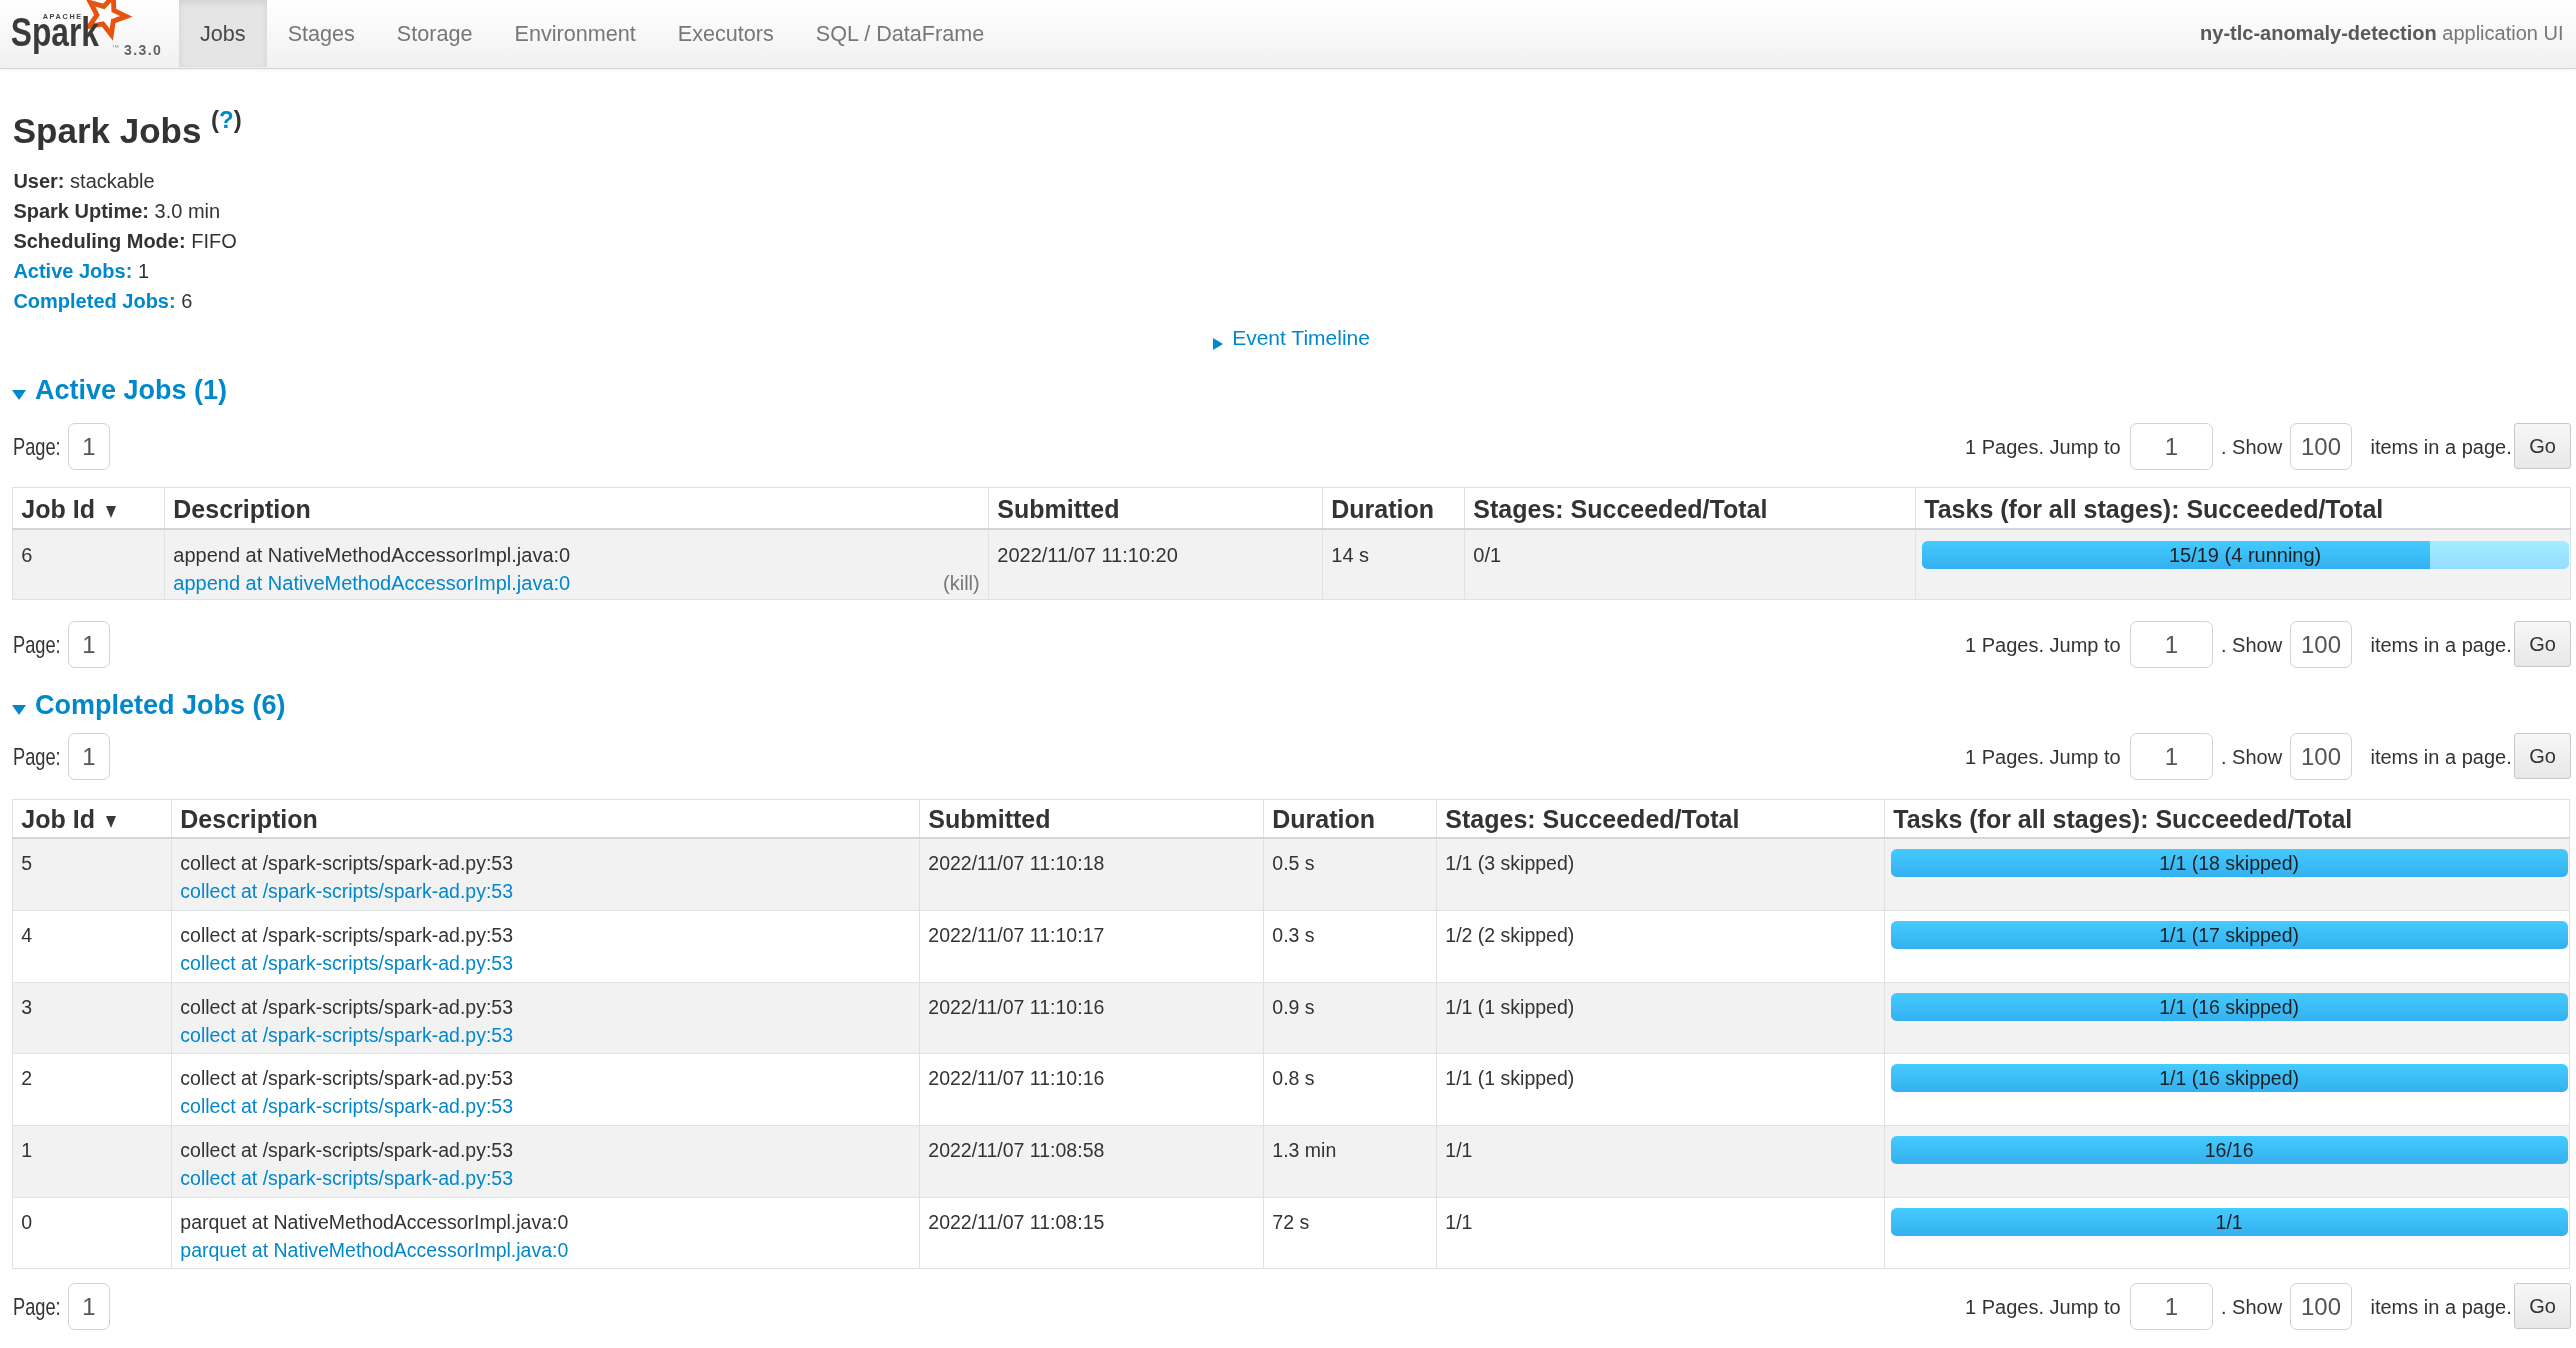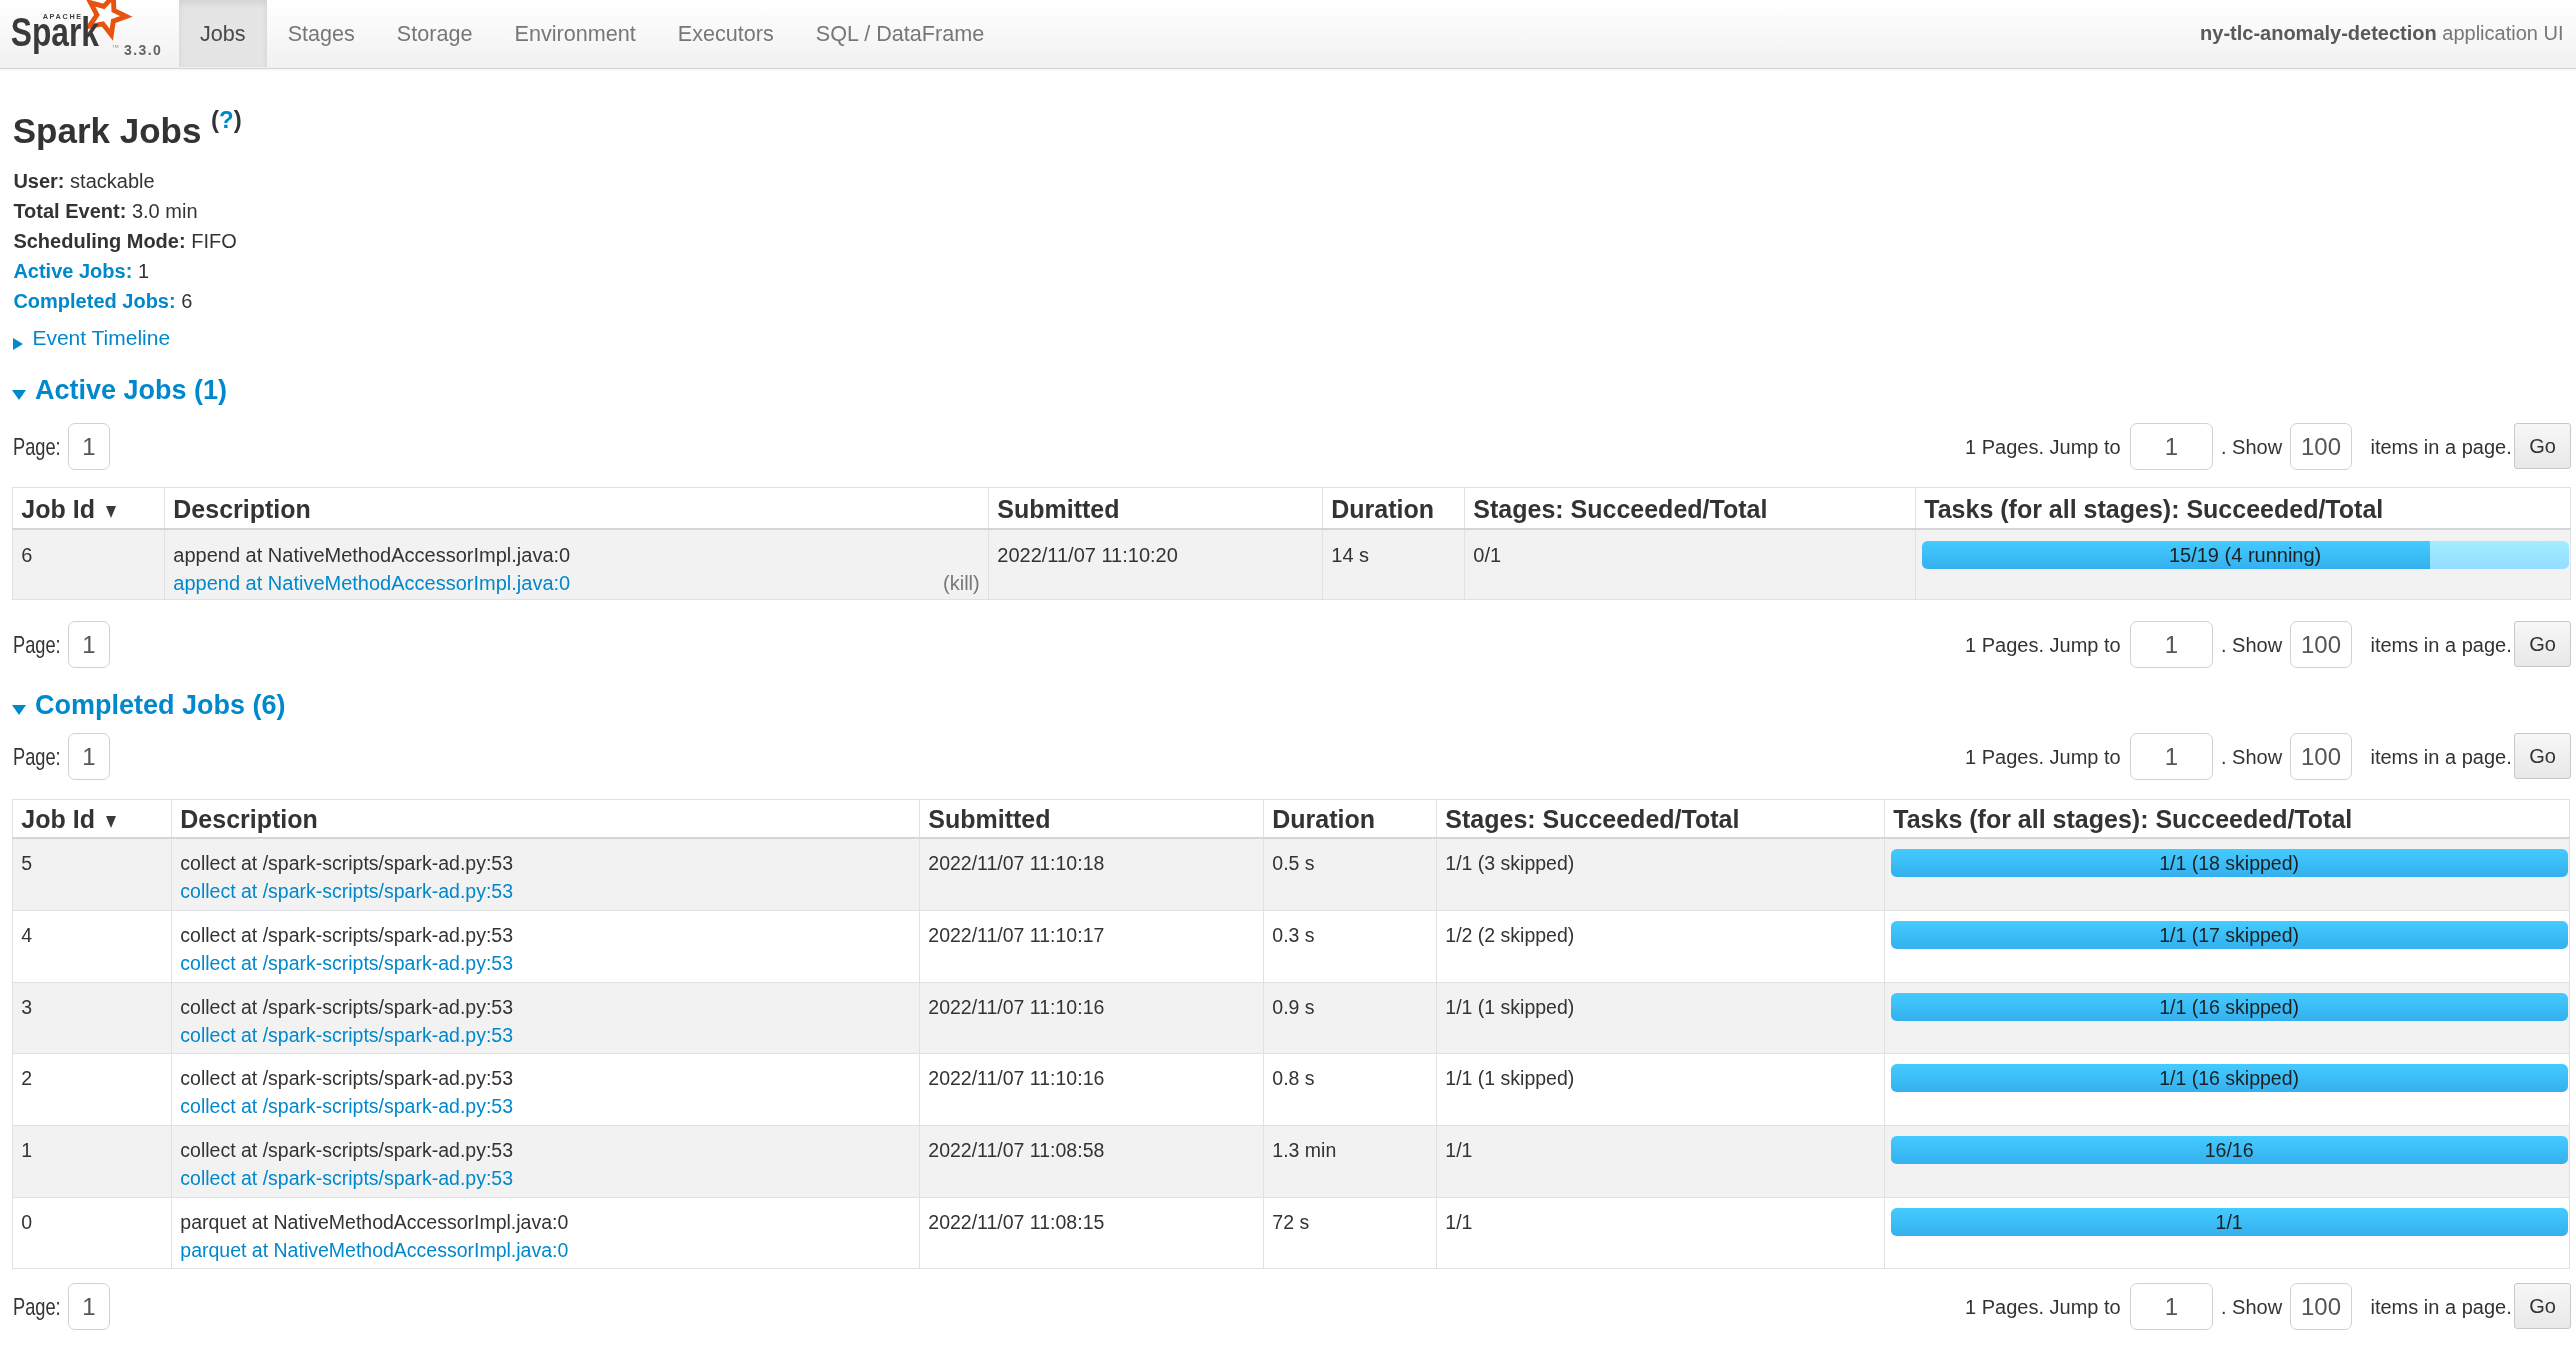--- a/index.html
+++ b/index.html
@@ -23,21 +23,21 @@
 .nav a { display:flex; align-items:center; height:67px; padding:4px 21px; font-size:21.6px; color:#777; }
 .nav a.active { background:#e5e5e5; color:#484848; box-shadow:inset 0 2.8px 7px rgba(0,0,0,0.09); }
 .appname { position:absolute; right:12.5px; top:0; height:67px; display:flex; align-items:center; font-size:20px; color:#777; }
 .appname b { color:#595959; }
 
 .container { padding:0 6.3px 0 12px; }
 h3.title { font-size:35px; font-weight:bold; color:#333; margin:33px 0 0 0.7px; line-height:40px; }
 h3.title sup { font-size:24px; font-weight:bold; position:relative; top:-2.1px; vertical-align:super; }
 ul.summary { list-style:none; margin:15.3px 0 0 1.4px; padding:0; font-size:20px; line-height:30px; }
 ul.summary strong { font-weight:bold; }
-.evt { margin:9.7px 0 0 1.4px; font-size:21px; }
+.evt { margin:9.7px 0 0 1.4px; font-size:21px;text-align:center; }
 .arr-r { display:inline-block; width:0; height:0; border-left:10.4px solid #0088cc; border-top:6.6px solid transparent; border-bottom:6.6px solid transparent; margin-right:9px; position:relative; top:4.9px; }
 h4.section { font-size:27px; font-weight:bold; color:#0088cc; margin:25px 0 0 0; line-height:31px; }
 #h4c { margin-top:21.6px; }
 #prow3 { margin-top:12.5px; }
 #t2 { margin-top:19px !important; }
 h4.section .arr-d { display:inline-block; width:0; height:0; border-top:10.4px solid #0088cc; border-left:7.3px solid transparent; border-right:7.3px solid transparent; margin-right:9px; position:relative; top:1.4px; }
 
 .prow { position:relative; height:47px; font-size:20px; }
 .prow .pglabel { position:absolute; left:0.7px; top:50%; transform:translateY(-50%) scaleX(0.76); transform-origin:0 50%; font-size:24px; }
 .prow input { position:absolute; top:0; height:47px; border:1.4px solid #ccd3d9; border-radius:7px; text-align:center; font-family:inherit; font-size:24px; color:#555; background:#fff; padding:0; }
@@ -96,21 +96,21 @@
     <li>
         <a>SQL / DataFrame</a>
       </li>
   </ul>
   <span class="appname"><b>ny-tlc-anomaly-detection</b>&nbsp;application UI</span>
 </nav>
 <div class="container">
   <h3 class="title">Spark Jobs <sup>(<a>?</a>)</sup></h3>
   <ul class="summary">
     <li><strong>User:</strong> stackable</li>
-    <li><strong>Total Event:</strong> 3.0 min</li>
+    <li><strong>Spark Uptime:</strong> 3.0 min</li>
     <li><strong>Scheduling Mode:</strong> FIFO</li>
     <li><a><strong>Active Jobs:</strong></a> 1</li>
     <li><a><strong>Completed Jobs:</strong></a> 6</li>
   </ul>
   <div class="evt"><span class="arr-r"></span><a>Event Timeline</a></div>
   <h4 class="section" id="h4a"><span class="arr-d"></span>Active Jobs (1)</h4>
   <div class="prow" id="prow1" style="margin-top:17.4px">
     <span class="pglabel">Page:</span>
       <input class="in-page" value="1" style="">
     <span class="t-jump">1 Pages. Jump to</span>

